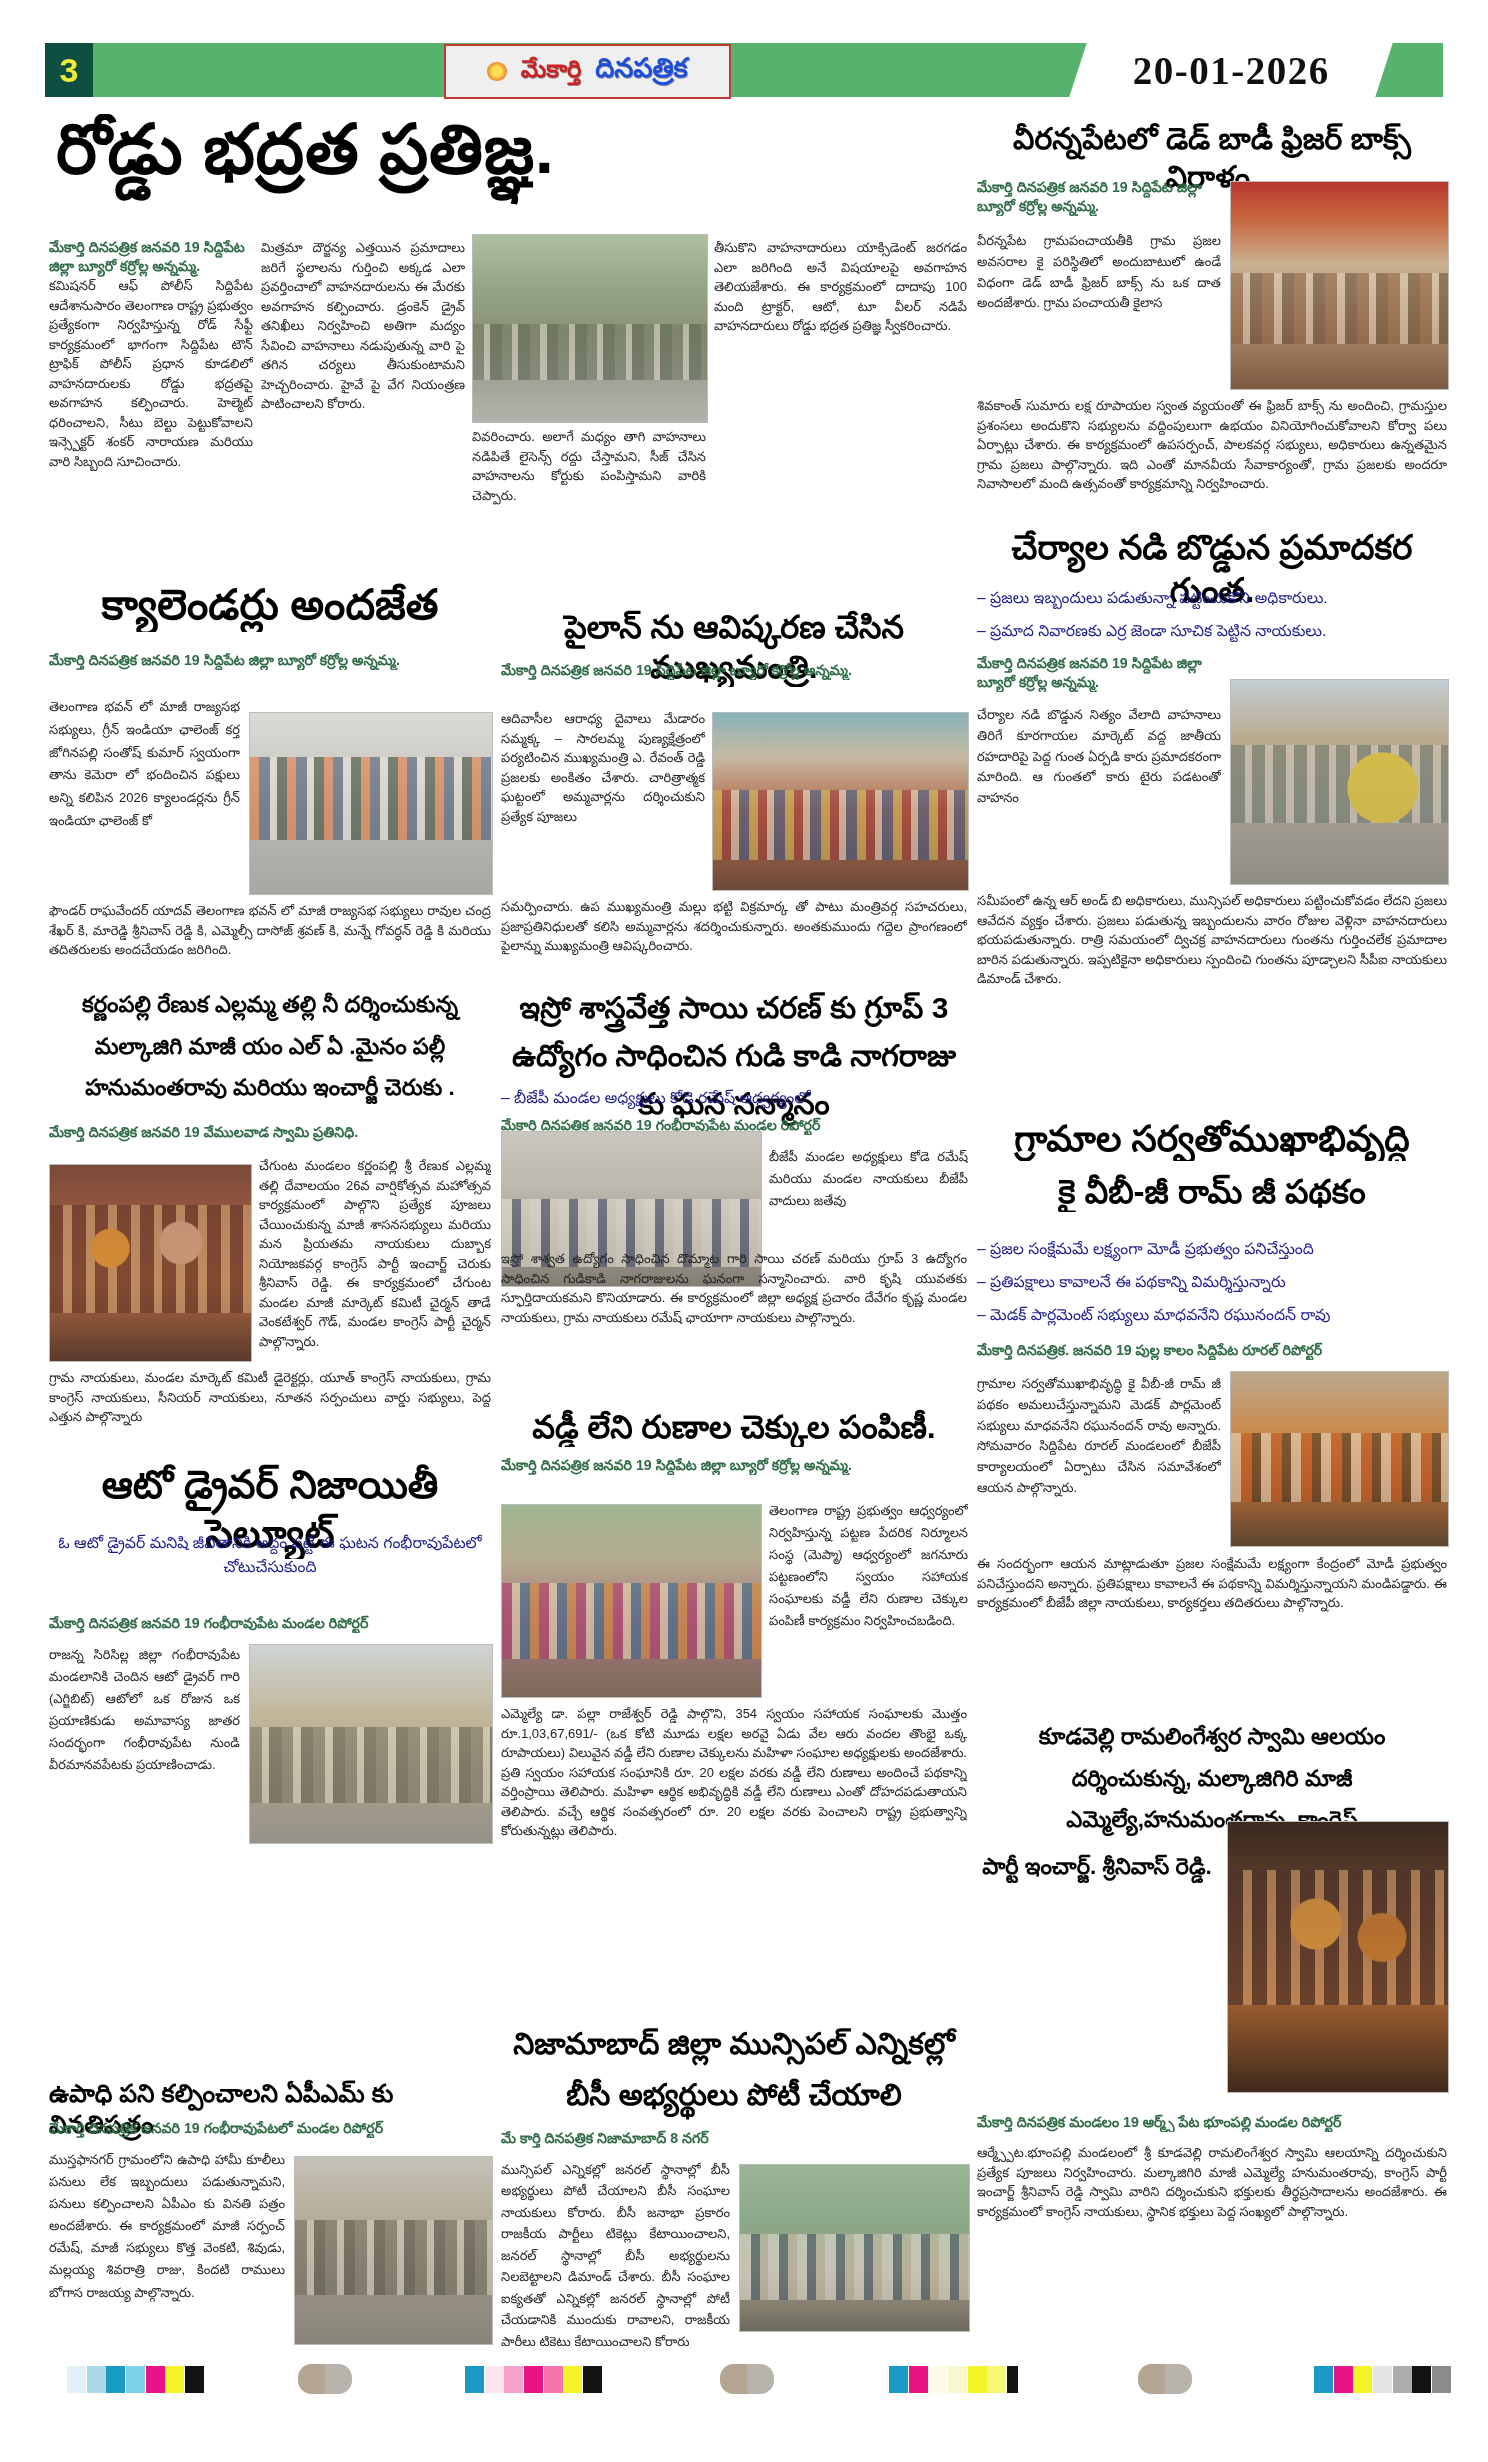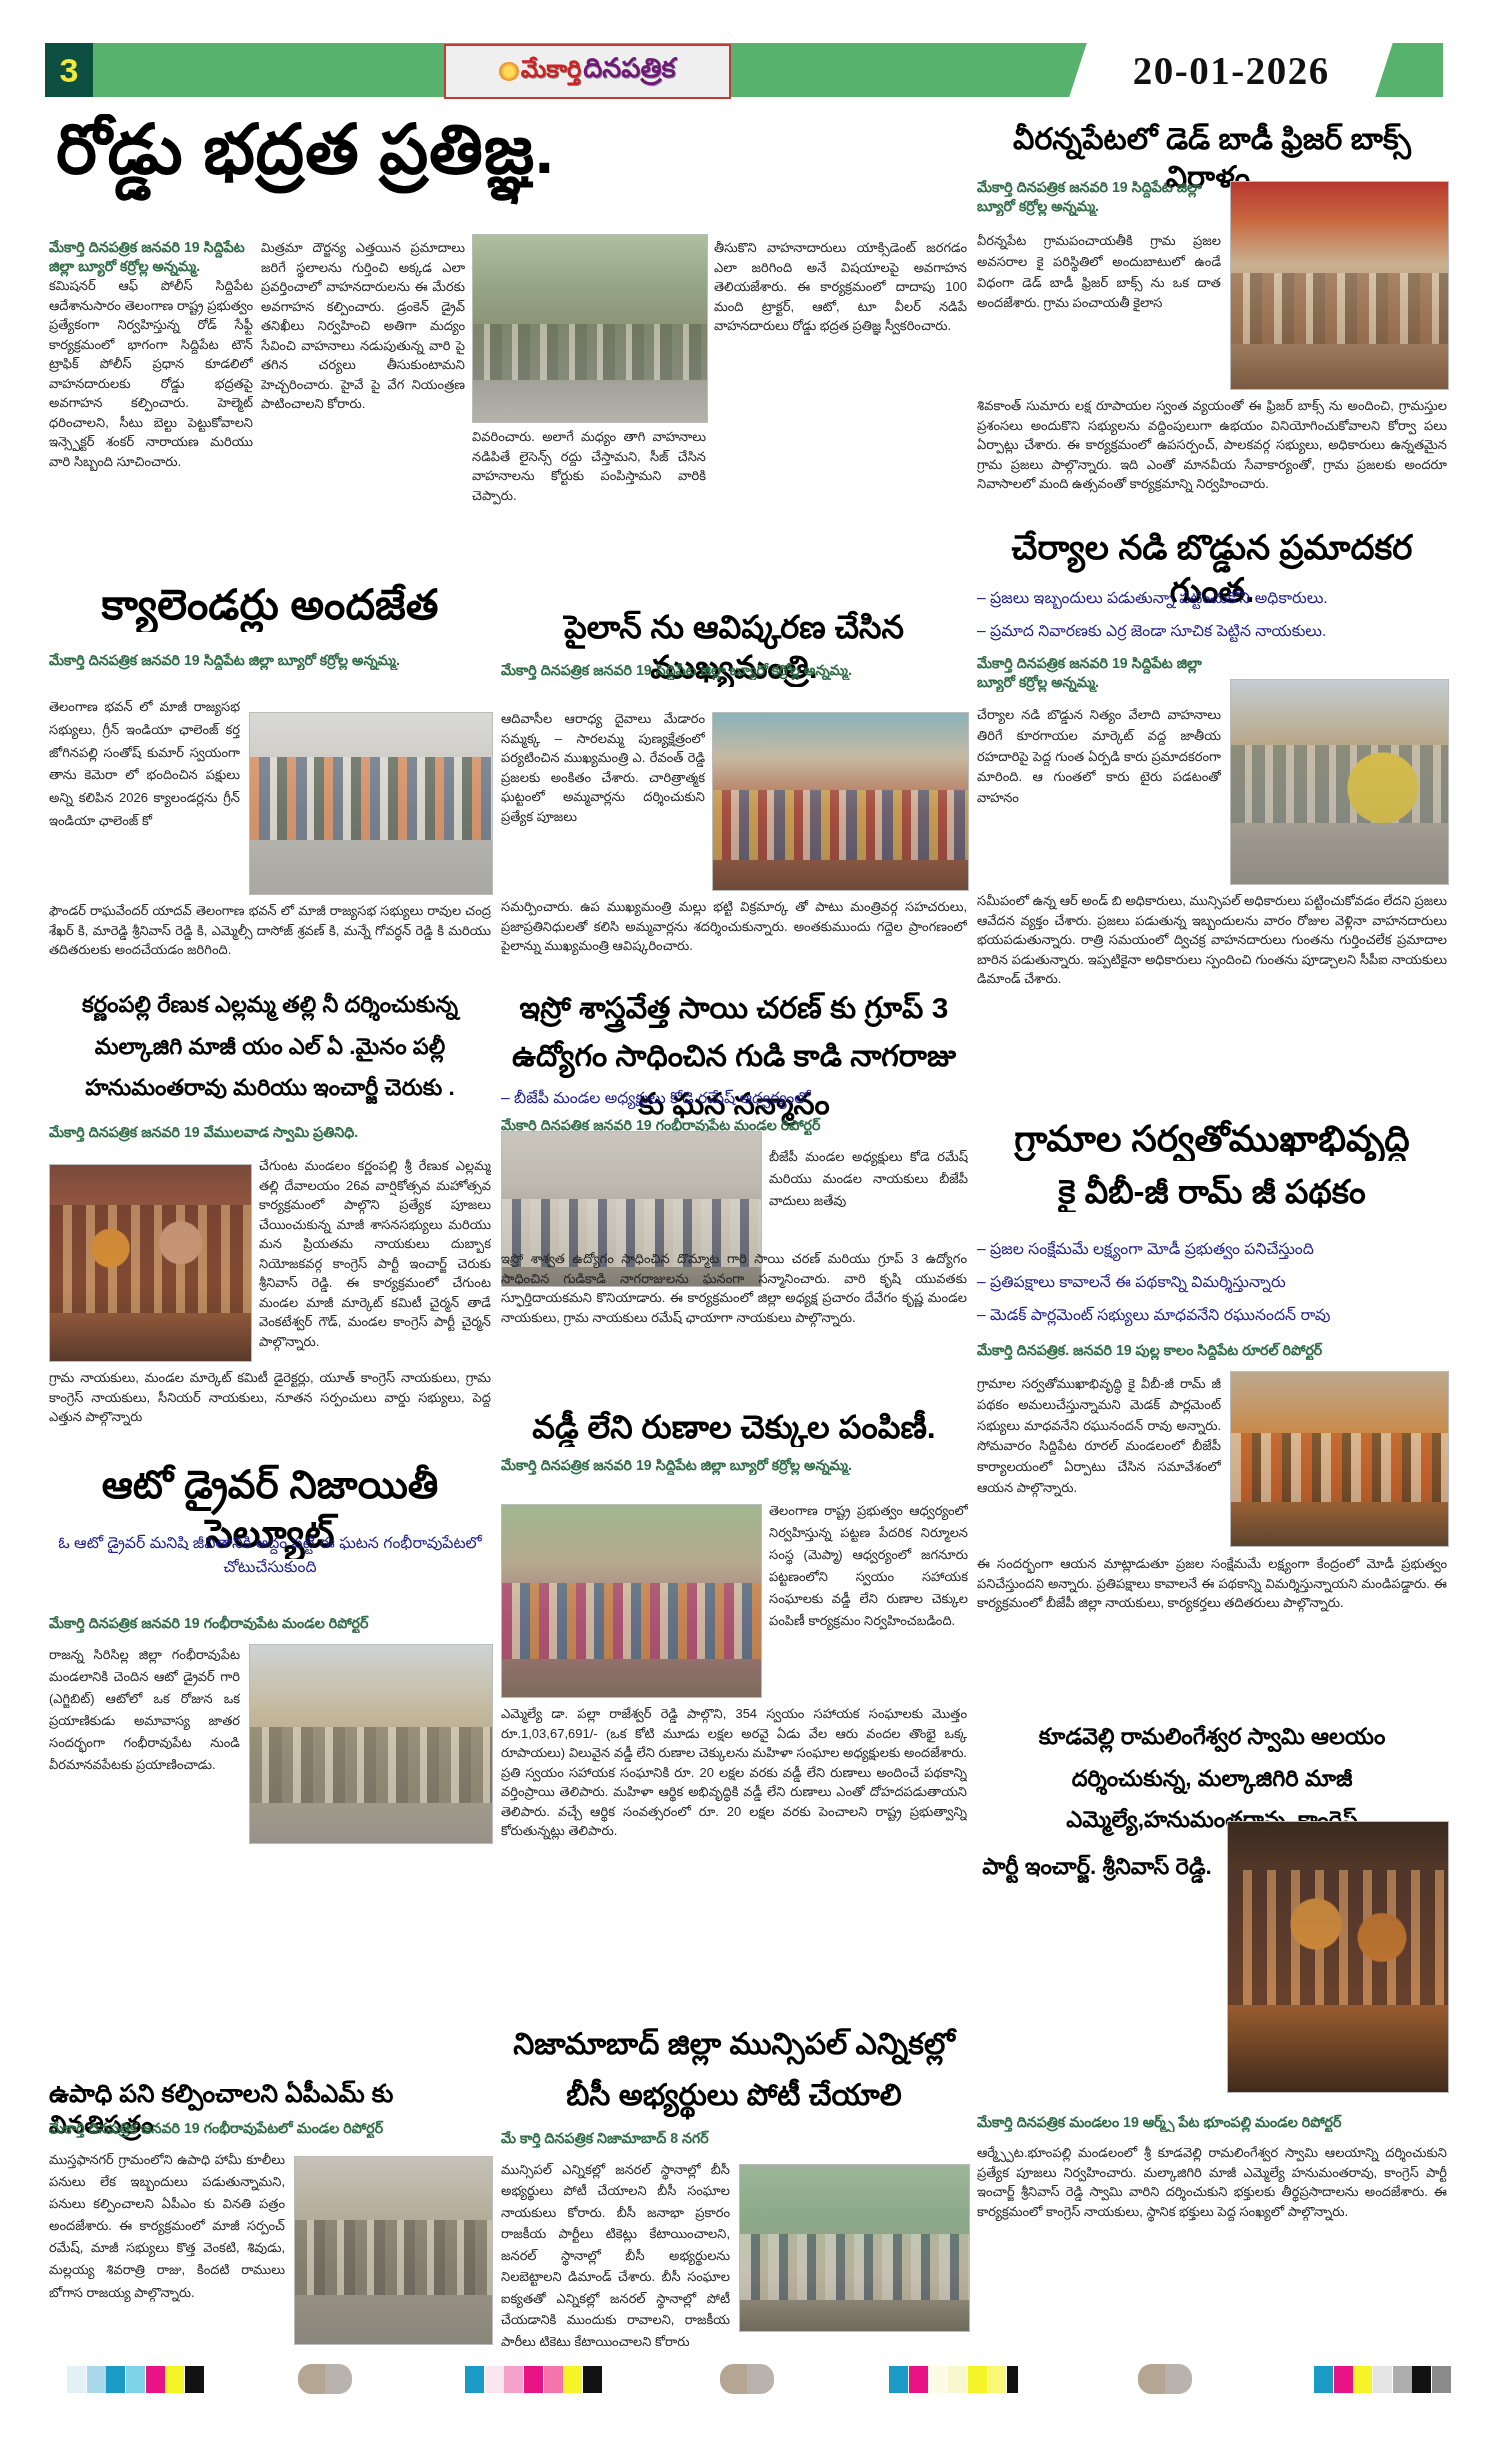--- a/index.html
+++ b/index.html
@@ -4,23 +4,23 @@
 <style>
   html,body{margin:0;padding:0;background:#ffffff;}
   .page{position:relative;width:1488px;height:2462px;background:#ffffff;
         font-family:"Liberation Sans",sans-serif;color:#1c1c1c;overflow:hidden;}
 
   
   .hdr-bar{position:absolute;left:45px;top:43px;width:1398px;height:54px;background:#57b26e;}
   .pageno{position:absolute;left:45px;top:43px;width:48px;height:54px;background:#0d4f41;
           color:#f2e93a;font-size:34px;font-weight:bold;display:flex;align-items:center;justify-content:center;}
   .masthead{position:absolute;left:444px;top:44px;width:283px;height:51px;background:#efefef;
-            border:2.2px solid #c23a34;display:flex;align-items:center;justify-content:center;gap:2px;}
+            border:2.2px solid #c23a34;display:flex;align-items:center;justify-content:center;gap:14px;}
   .m-red{color:#cc2222;font-weight:900;font-size:24px;text-shadow:0.7px 0.7px 0 #888;}
-  .m-blue{color:#701a75;font-weight:900;font-size:27px;text-shadow:0.7px 0.7px 0 #99a;}
+  .m-blue{color:#1d4ed8;font-weight:900;font-size:27px;text-shadow:0.7px 0.7px 0 #99a;}
   .sun{width:19.5px;height:19.5px;border-radius:50%;background:radial-gradient(circle,#ffdd55 35%,#e87722 75%);}
   .dateplate{position:absolute;left:1078px;top:43px;width:306px;height:54px;background:#ffffff;
              transform:skewX(-18deg);display:flex;align-items:center;justify-content:center;}
   .dateplate span{transform:skewX(18deg);font-size:39px;font-weight:900;color:#111;
                   font-family:"Liberation Serif",serif;letter-spacing:1.5px;}
 
   
   .abs{position:absolute;overflow:hidden;}
   .headline-main{font-size:69px;font-weight:900;color:#000;letter-spacing:0.7px;line-height:1.05;}
   .head{font-weight:900;color:#000;text-align:center;line-height:1.25;}

